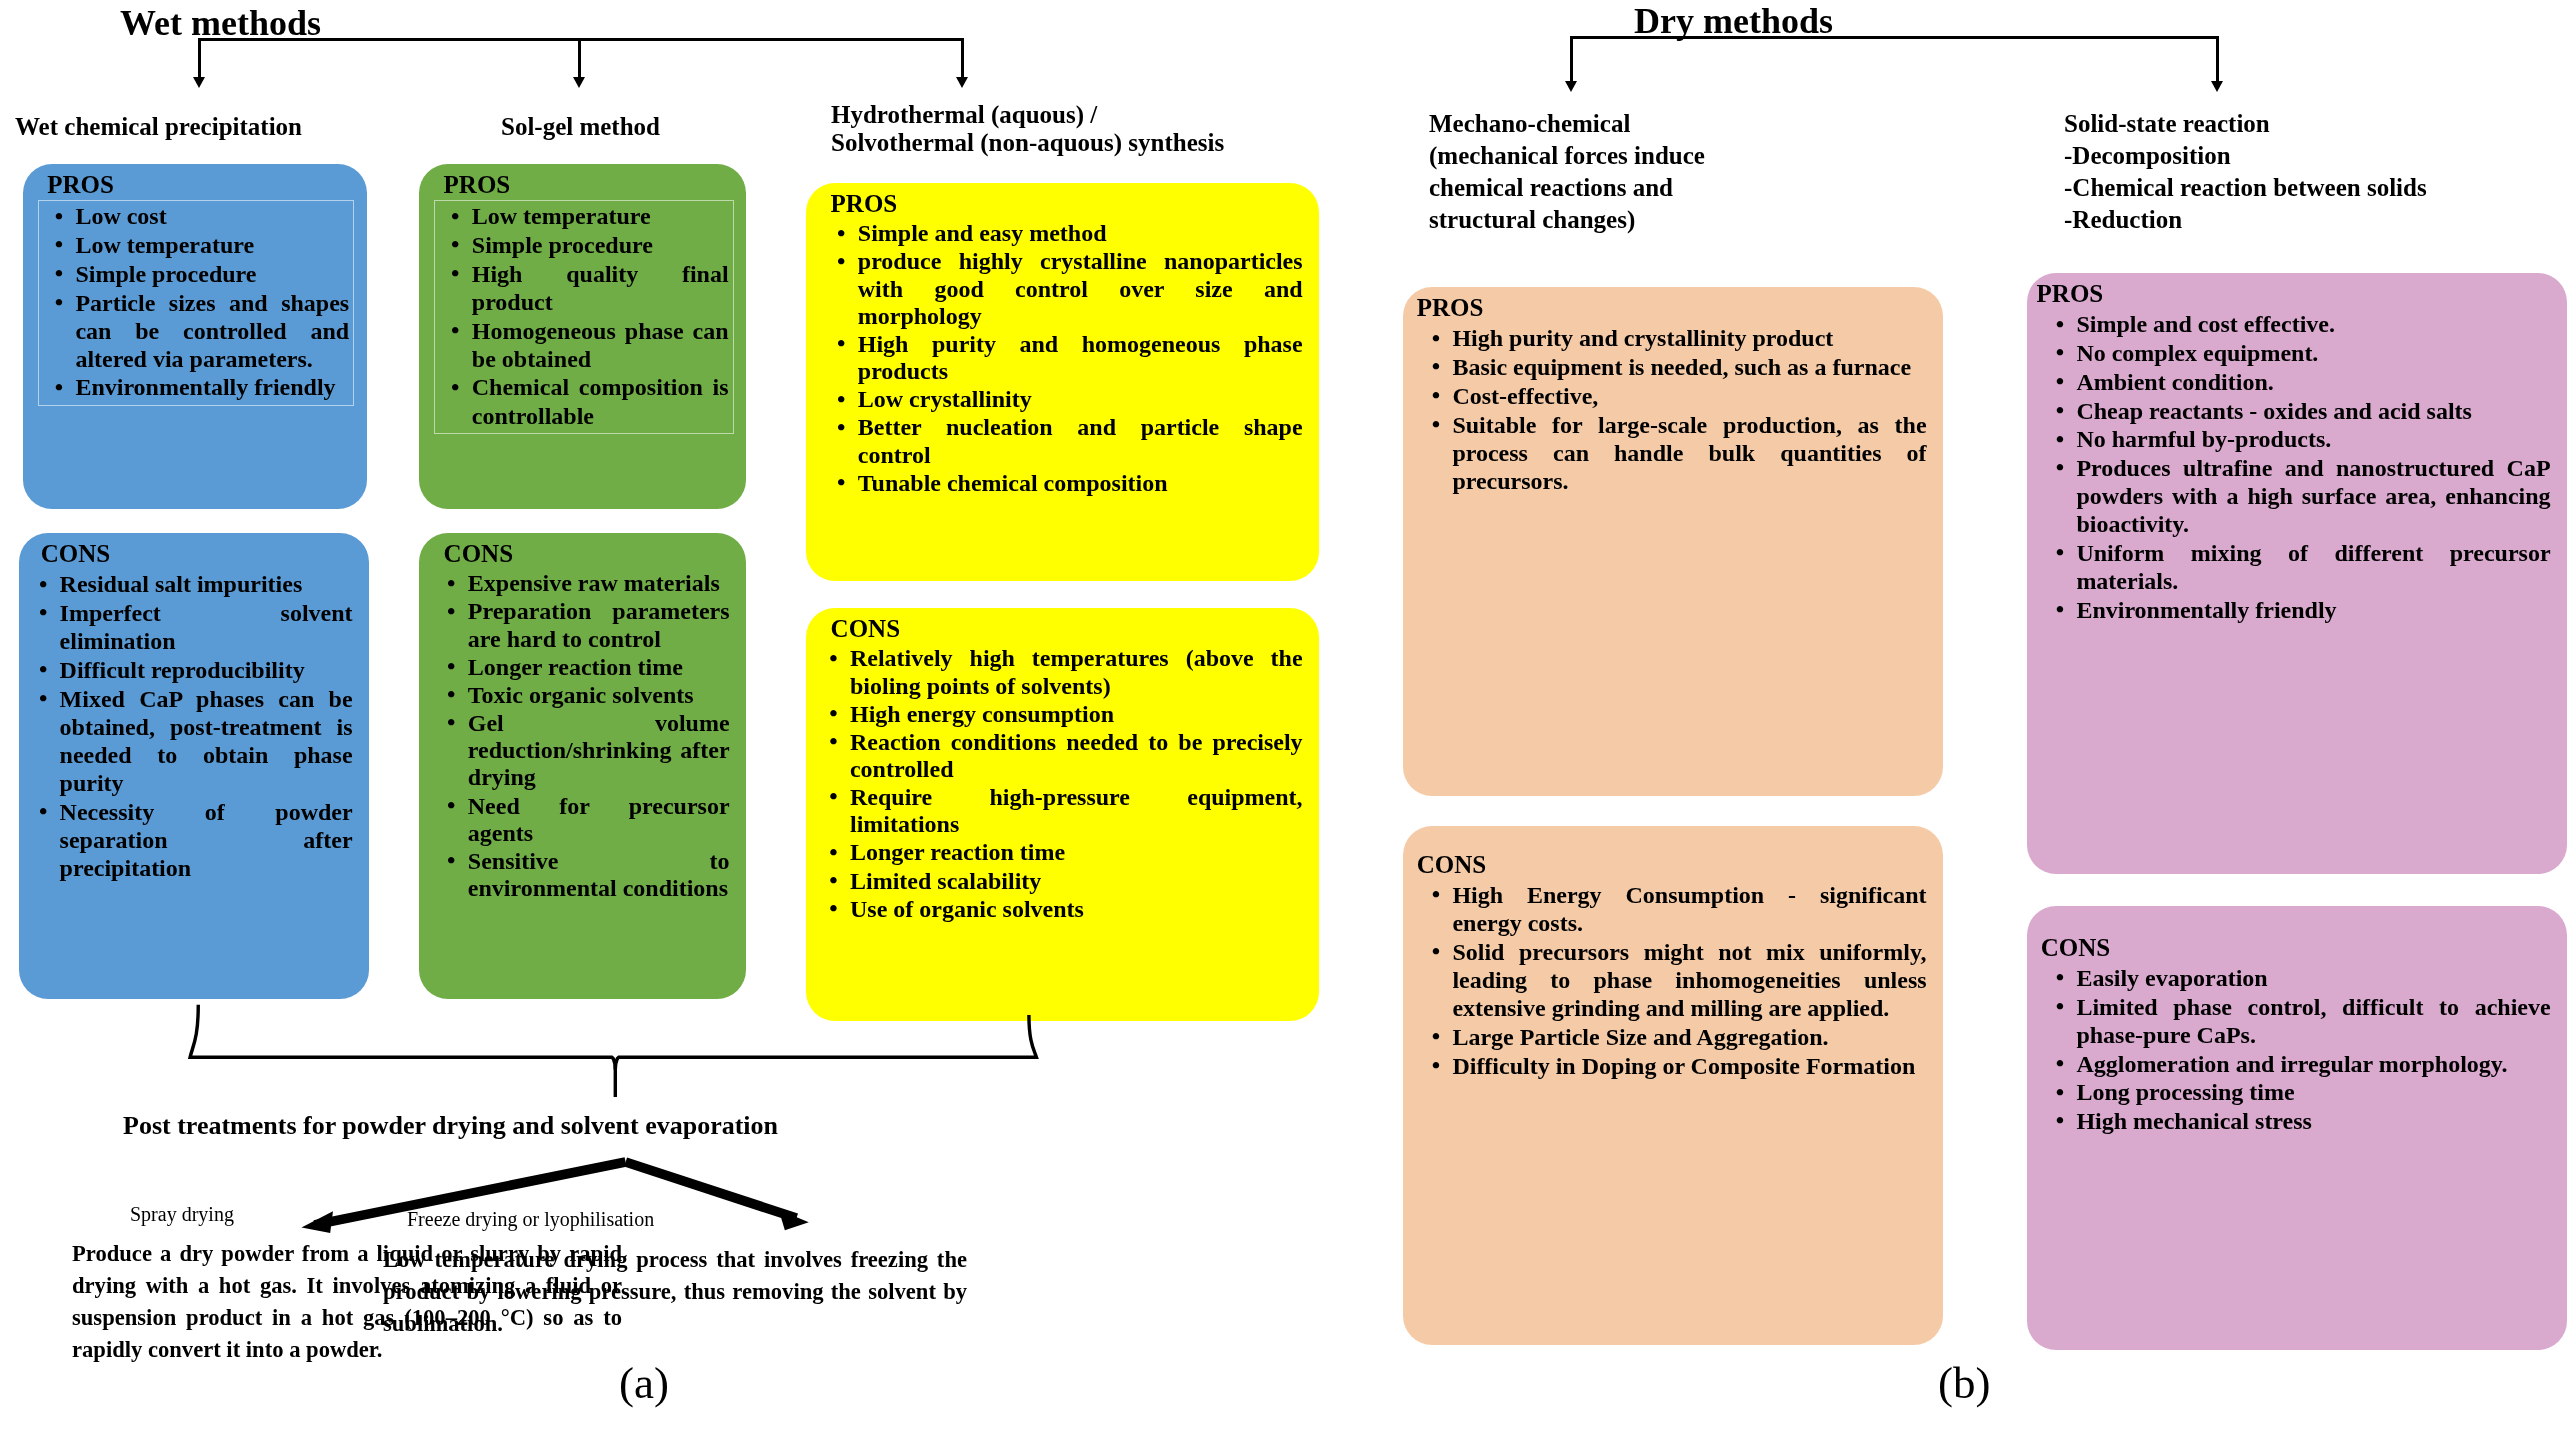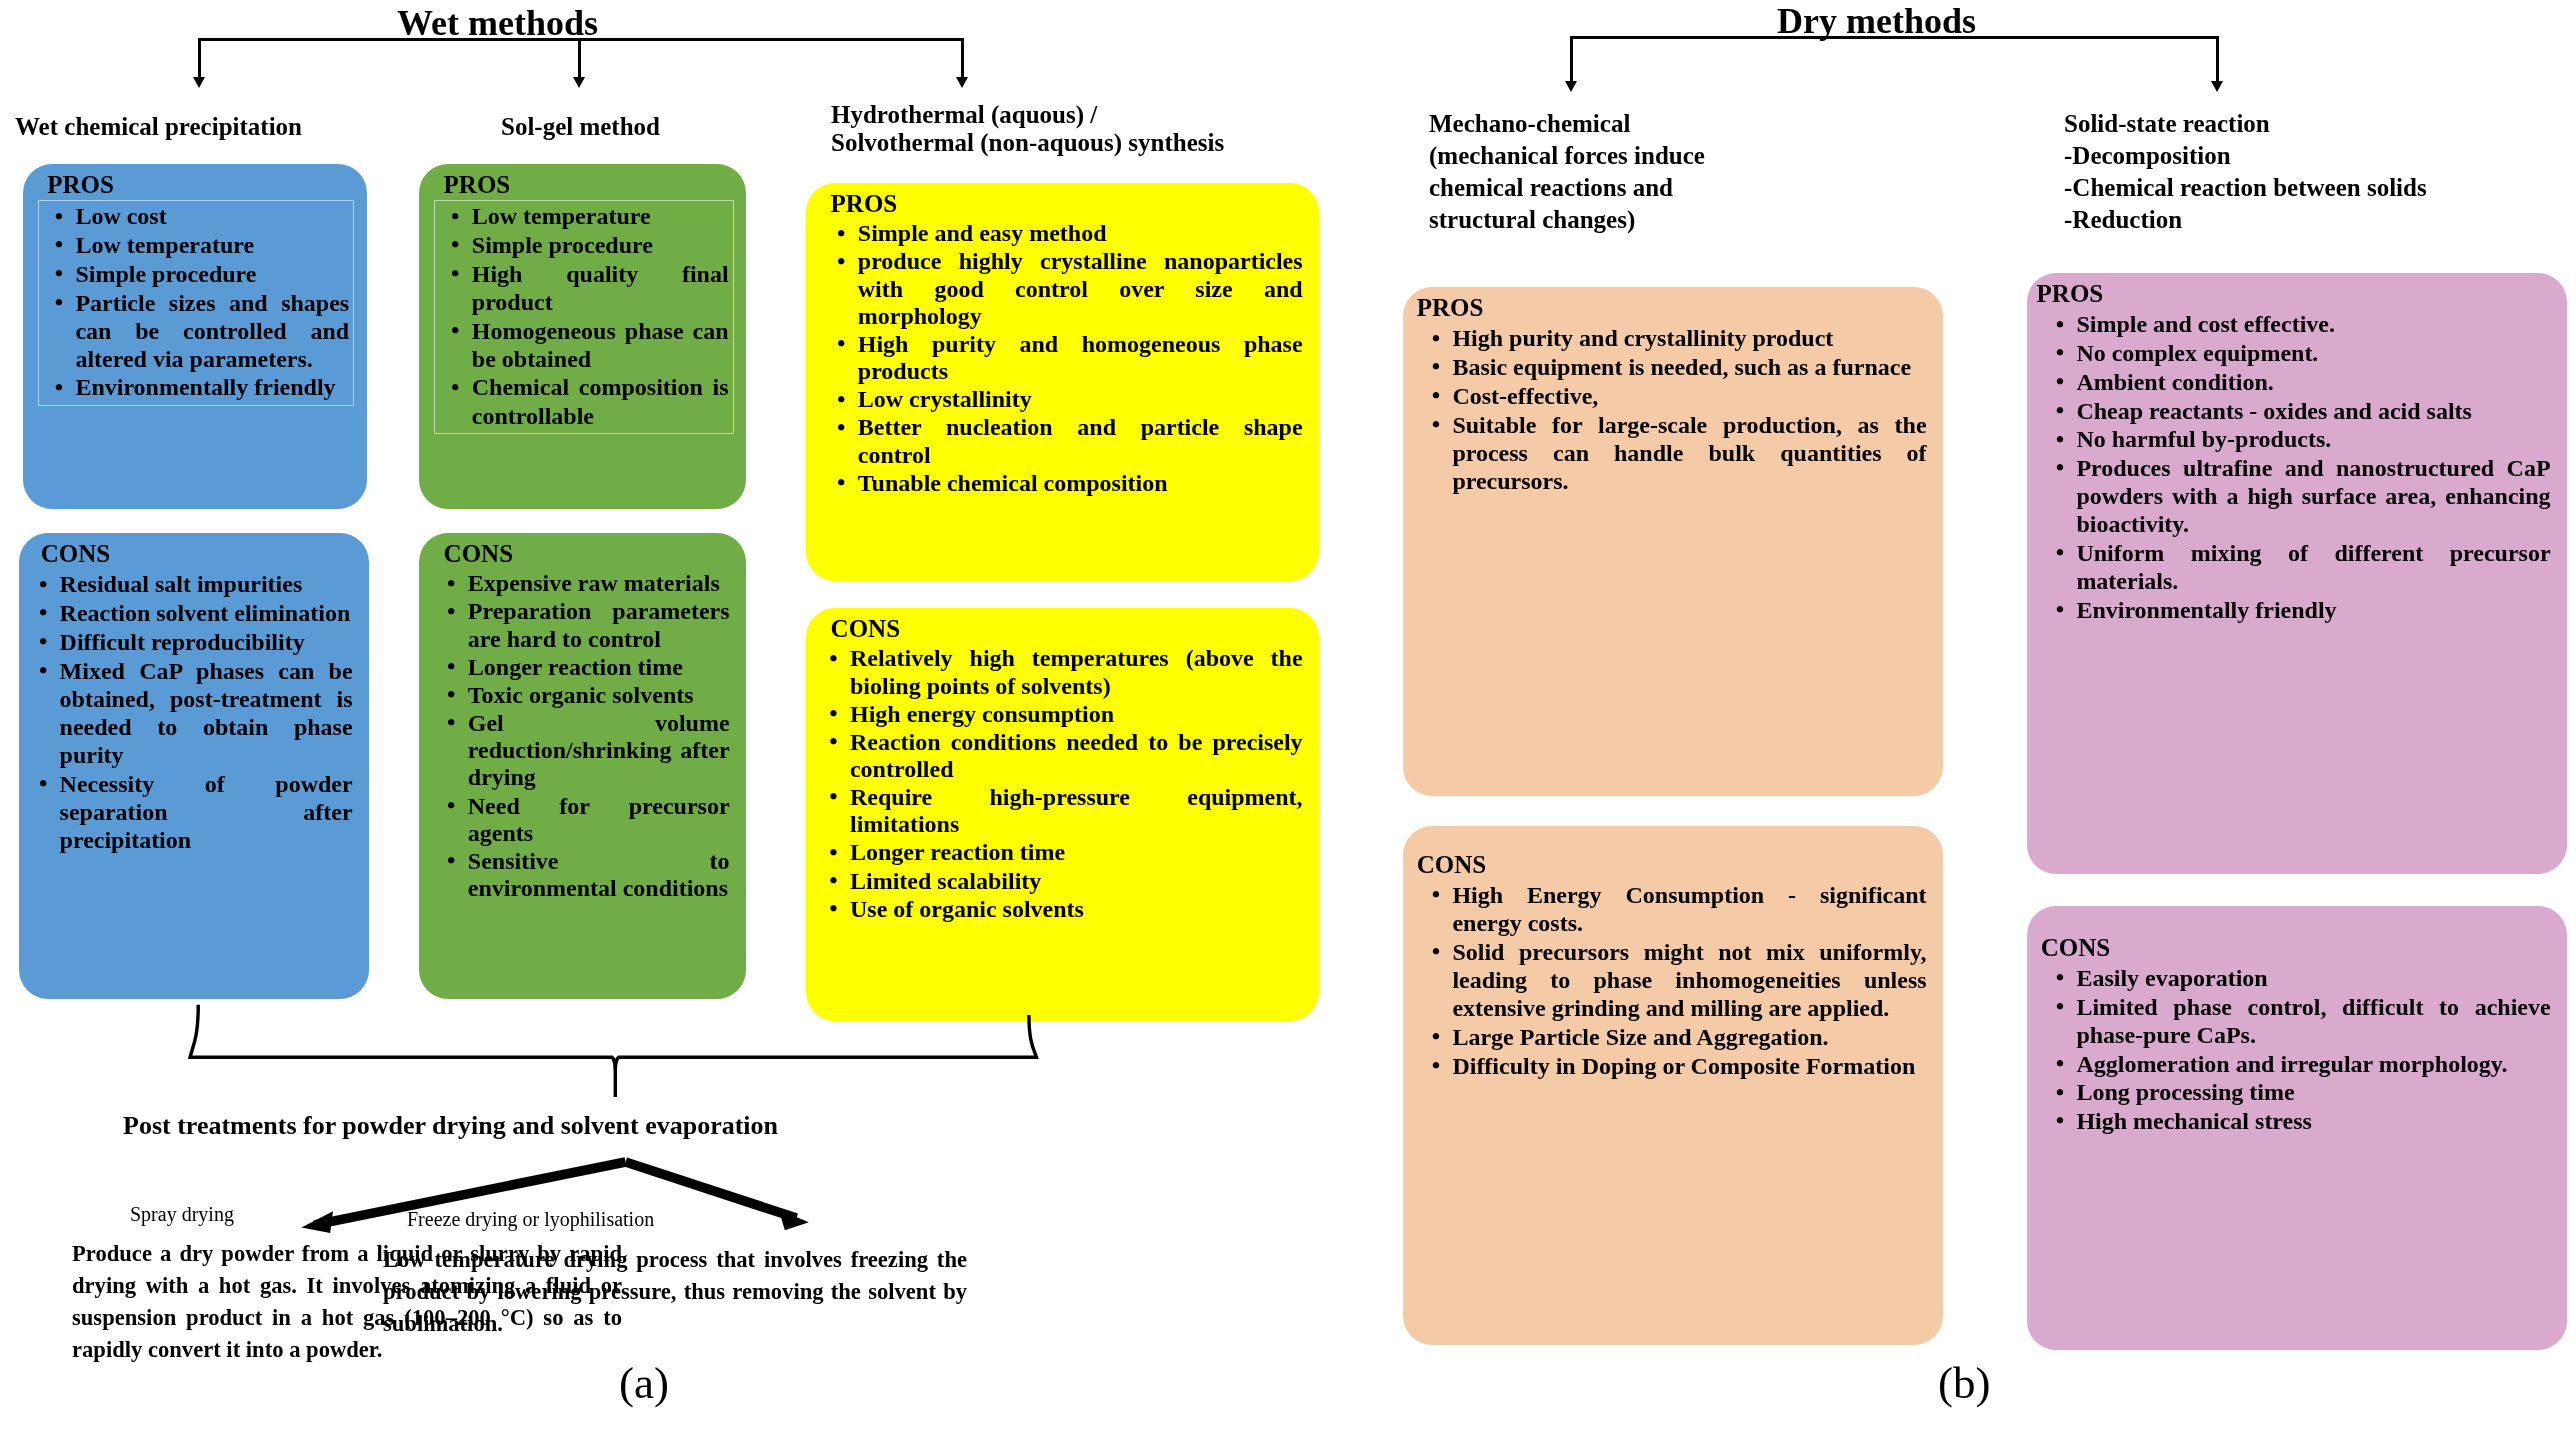--- a/index.html
+++ b/index.html
@@ -13,21 +13,21 @@
     overflow: hidden;
   }
   .panel { position: absolute; top: 0; height: 1454px; }
   #panel-a { left: 0; width: 1340px; }
   #panel-b { left: 1340px; width: 1236px; }
 
   .tree-title {
     position: absolute;
     font-weight: bold;
     font-size: 36px;
-    text-align: right;
+    text-align: left;
     white-space: nowrap;
   }
   .branch-label {
     position: absolute;
     font-weight: bold;
     font-size: 25px;
     line-height: 1.12;
   }
   .branch-label.center { text-align: center; }
 
@@ -142,21 +142,21 @@
         <li>Environmentally friendly</li>
       </ul>
     </div>
   </div>
 
   <div class="card" id="card-wet-cons" style="left:19px; top:533px; width:350px; height:466px; background:#5B9BD5; padding-left:6.8px;">
     <div class="card-title" style="margin-left:15px;">CONS</div>
     <div class="no-frame">
       <ul style="padding-left:27px;">
         <li>Residual salt impurities</li>
-        <li>Reaction solvent elimination</li>
+        <li>Imperfect solvent elimination</li>
         <li>Difficult reproducibility</li>
         <li>Mixed CaP phases can be obtained, post-treatment is needed to obtain phase purity</li>
         <li>Necessity of powder separation after precipitation</li>
       </ul>
     </div>
   </div>
 
   <div class="card" id="card-solgel-pros" style="left:419px; top:164px; width:327px; height:345px; background:#70AD47;">
     <div class="card-title">PROS</div>
     <div class="inner-frame">

